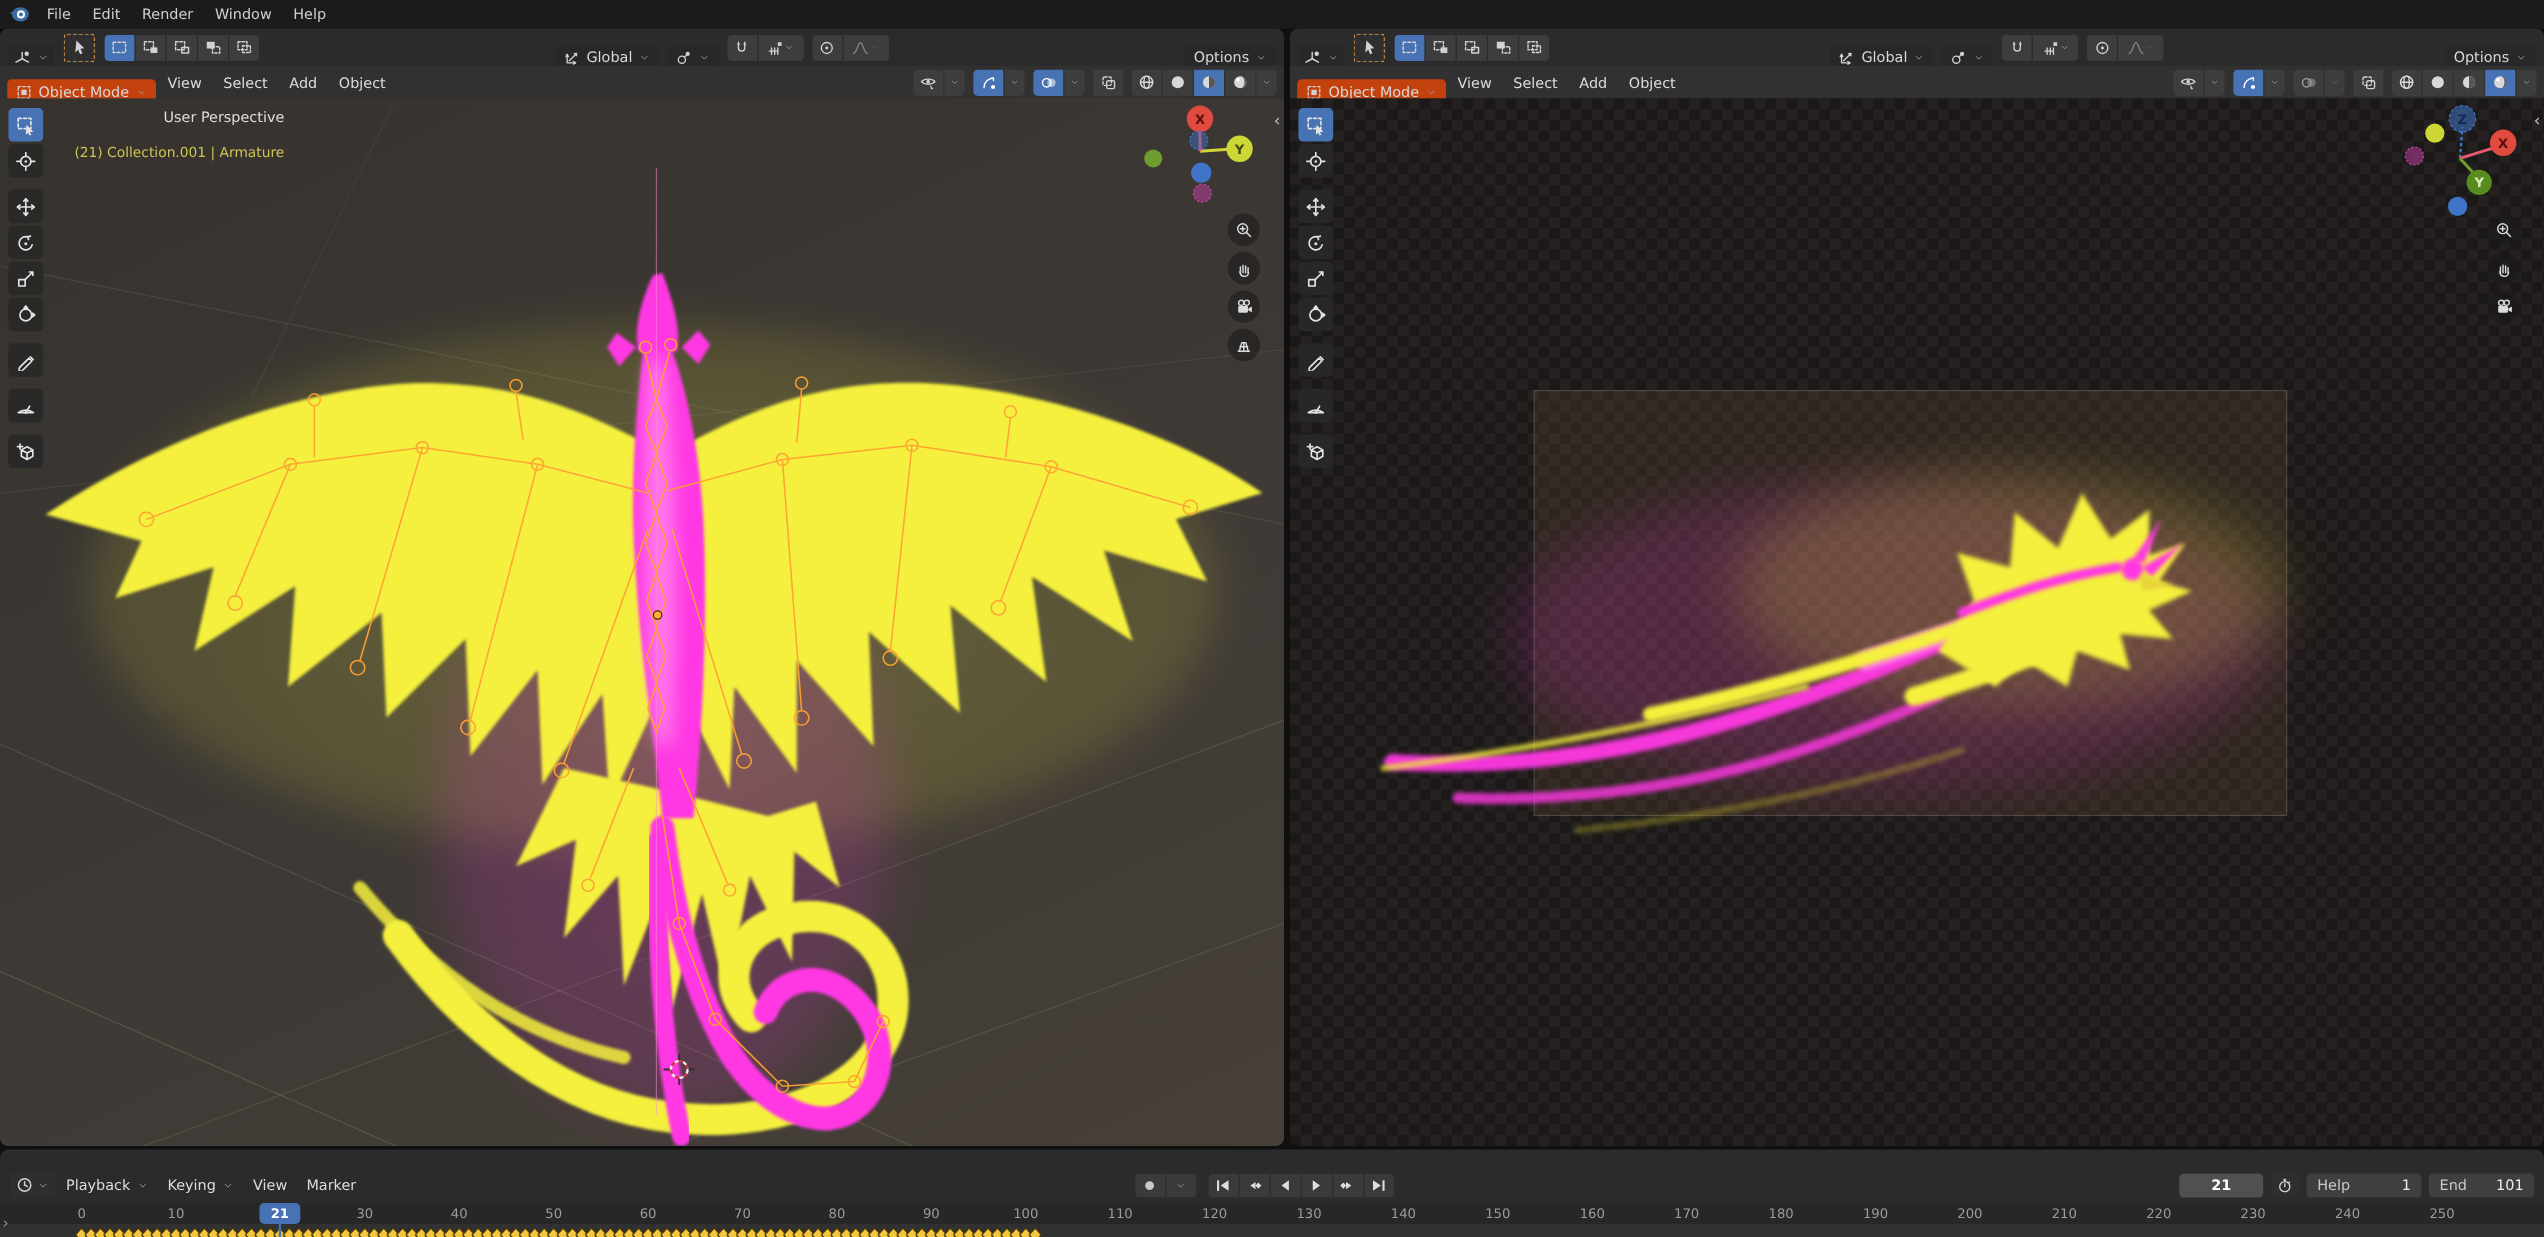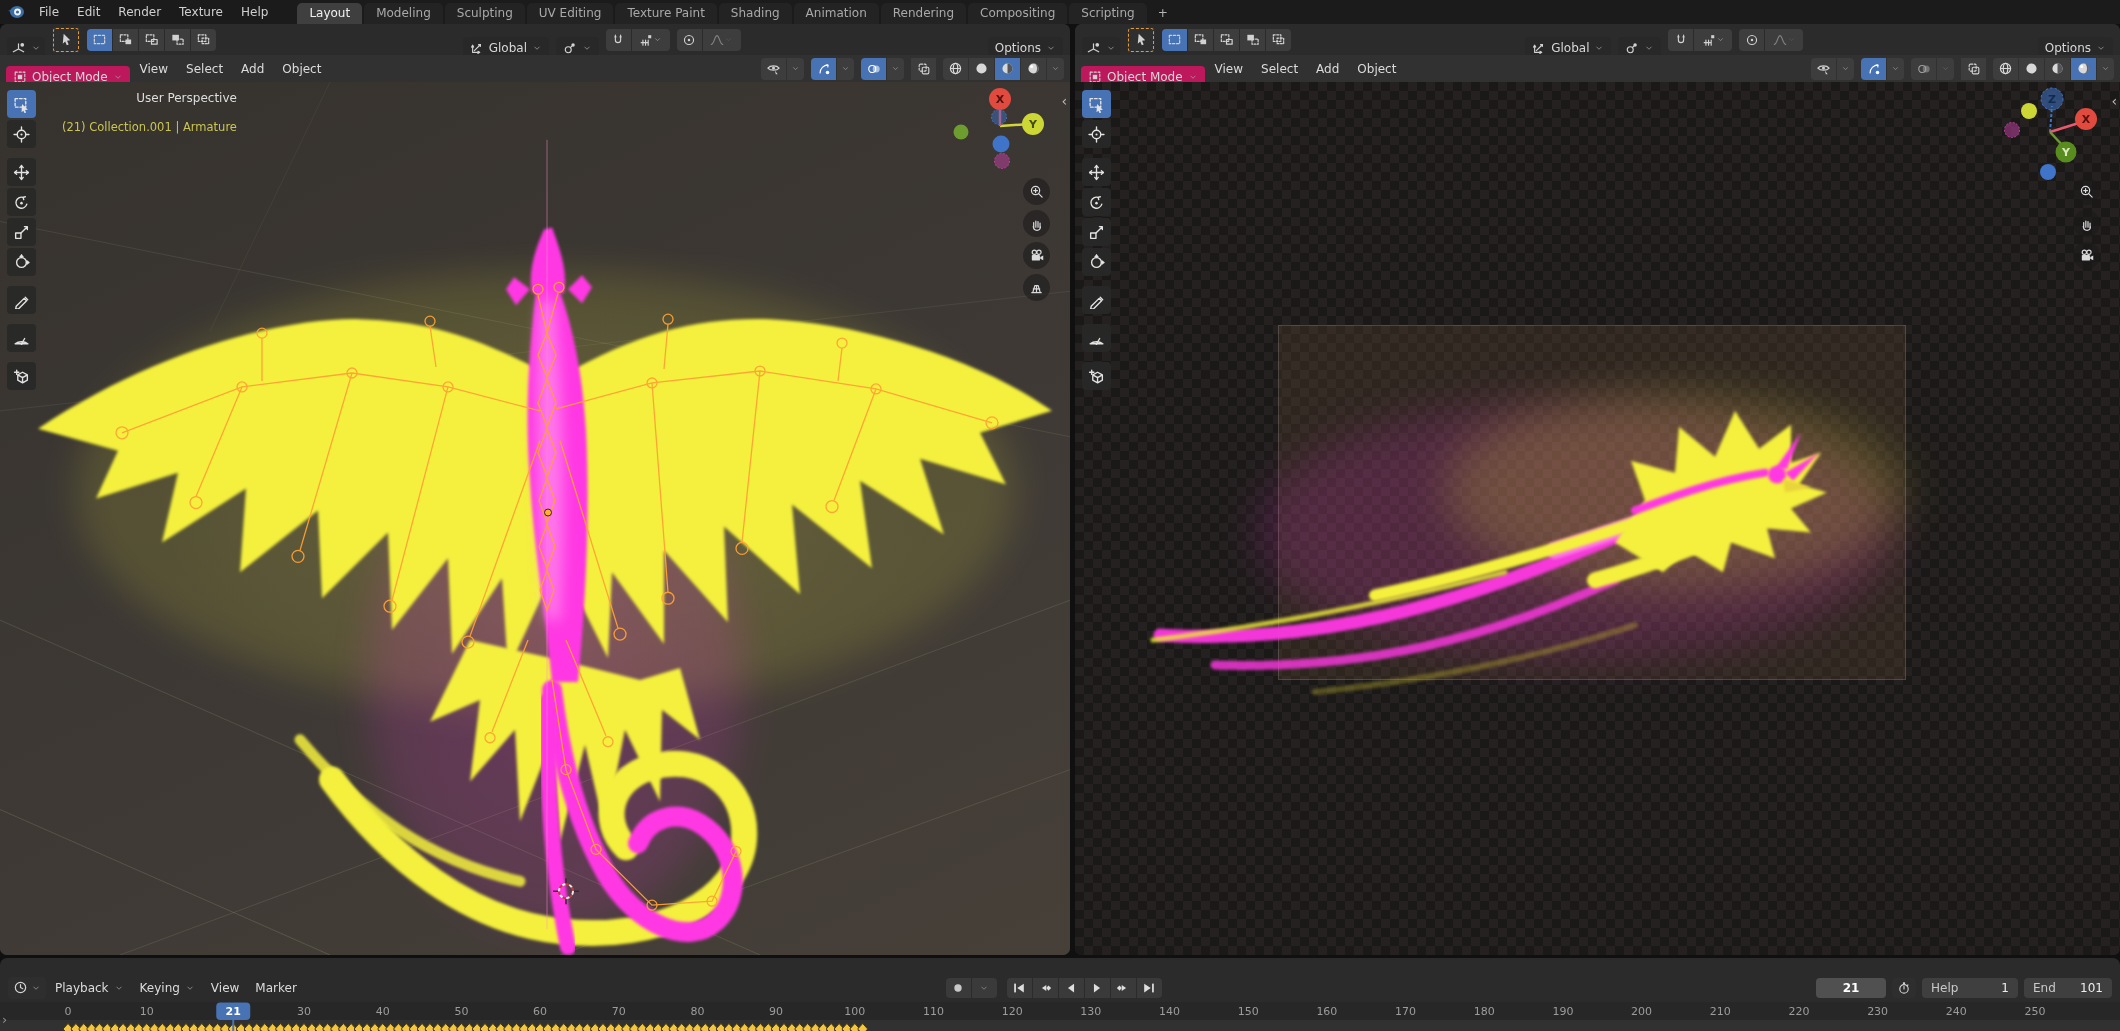--- a/index.html
+++ b/index.html
@@ -33,21 +33,21 @@
   .tile { width:25px; height:22px; background:#3d3d3d; display:flex; align-items:center; justify-content:center; }
   .tile.small { width:17px; }
   .tile.active { background:#4772b3; }
   .tile.dim svg { opacity:.45; }
   .tool-active-btn { width:28px; height:26px; border-radius:4px; background:#2f2f2f;
                      outline:1.5px dashed #e09b3d; outline-offset:-2px;
                      display:flex; align-items:center; justify-content:center; }
   .cluster { display:flex; align-items:center; gap:7px; margin-left:auto; }
   .options-dd { margin-left:auto; }
   .hmenu { padding:0 8px; height:22px; line-height:22px; color:#dcdcdc; border-radius:3px; }
-  .mode-dd { background:#be185d; }
+  .mode-dd { background:#c2410c; }
 
   
   .canvas { position:relative; flex:1; min-height:0; overflow:hidden;text-align:right; }
   #canvas-left { background:
       radial-gradient(ellipse 560px 300px at 51% 48%, rgba(255,241,150,.10), transparent 70%),
       radial-gradient(ellipse 260px 330px at 52% 66%, rgba(255,61,226,.10), transparent 70%),
       linear-gradient(155deg, #36322e 0%, #3e3935 55%, #474039 100%); }
   #canvas-right { background-color:#1b1917;
       background-image:
         linear-gradient(45deg, #242120 25%, transparent 25%, transparent 75%, #242120 75%),
@@ -107,35 +107,22 @@
         <ellipse cx="10" cy="8" rx="7" ry="6" fill="#3b6ea5"></ellipse>
         <circle cx="10.5" cy="8" r="3.4" fill="#f5f5f5"></circle>
         <circle cx="10.5" cy="8" r="1.6" fill="#3b6ea5"></circle>
         <path d="M1 7 L8 4 L6 8 Z" fill="#3b6ea5"></path>
       </svg>
     </div>
     <nav class="menus" id="topbar-menus">
         <div class="menu-item">File</div>
         <div class="menu-item">Edit</div>
         <div class="menu-item">Render</div>
-        <div class="menu-item">Texture</div>
+        <div class="menu-item">Window</div>
         <div class="menu-item">Help</div>
-      </nav>
-    <nav class="tabs" id="workspace-tabs">
-        <div class="tab active">Layout</div>
-        <div class="tab">Modeling</div>
-        <div class="tab">Sculpting</div>
-        <div class="tab">UV Editing</div>
-        <div class="tab">Texture Paint</div>
-        <div class="tab">Shading</div>
-        <div class="tab">Animation</div>
-        <div class="tab">Rendering</div>
-        <div class="tab">Compositing</div>
-        <div class="tab">Scripting</div>
-        <div class="tab-add">+</div>
       </nav>
   </header>
 
   <div class="work">
     <section class="vp" id="vp-left">
         <div class="tool-header">
           <div class="dd" style="padding: 0px 4px;">
             <svg width="15" height="15" viewBox="0 0 16 16">
               <path d="M2.5 11.5 L8 8.5 L13.5 11.5 M8 8.5 V3" stroke="#d2d2d2" fill="none" stroke-width="1.3" stroke-linecap="round" stroke-linejoin="round"></path>
               <circle cx="12" cy="4" r="2" fill="#d2d2d2"></circle>

